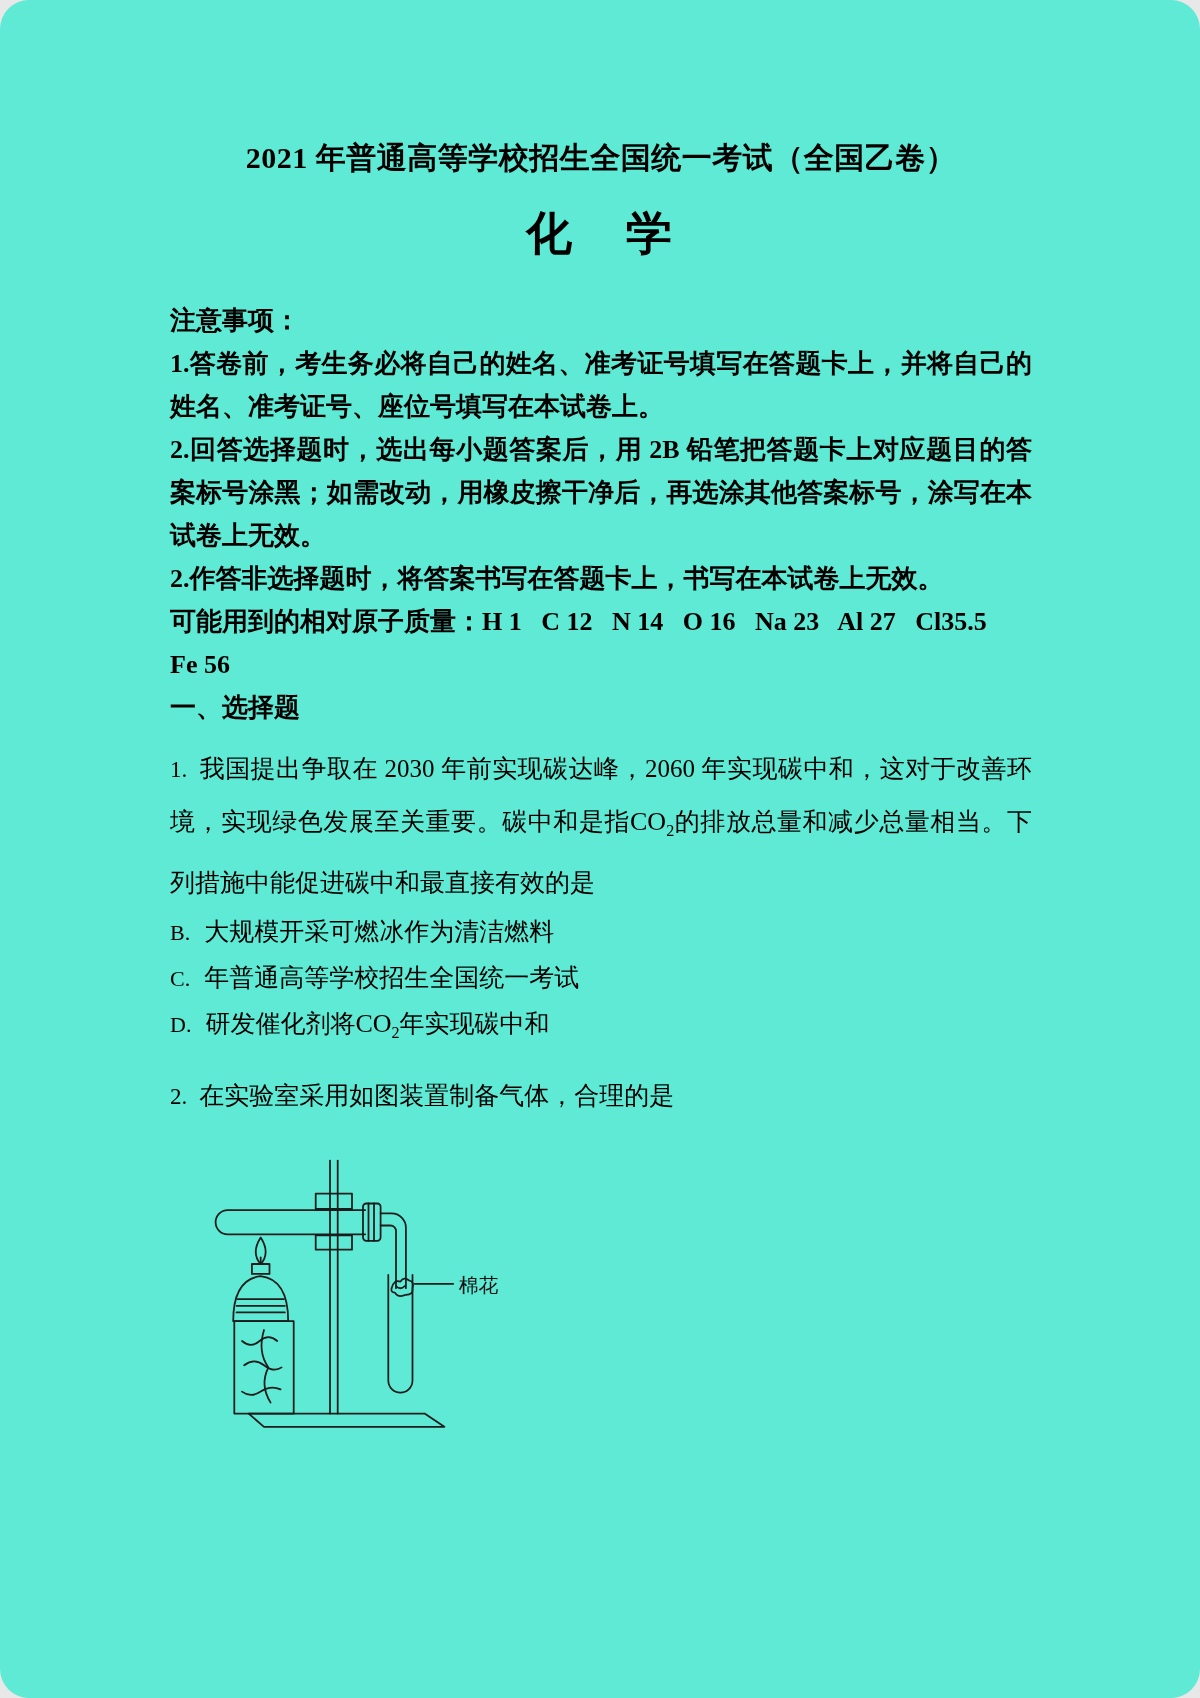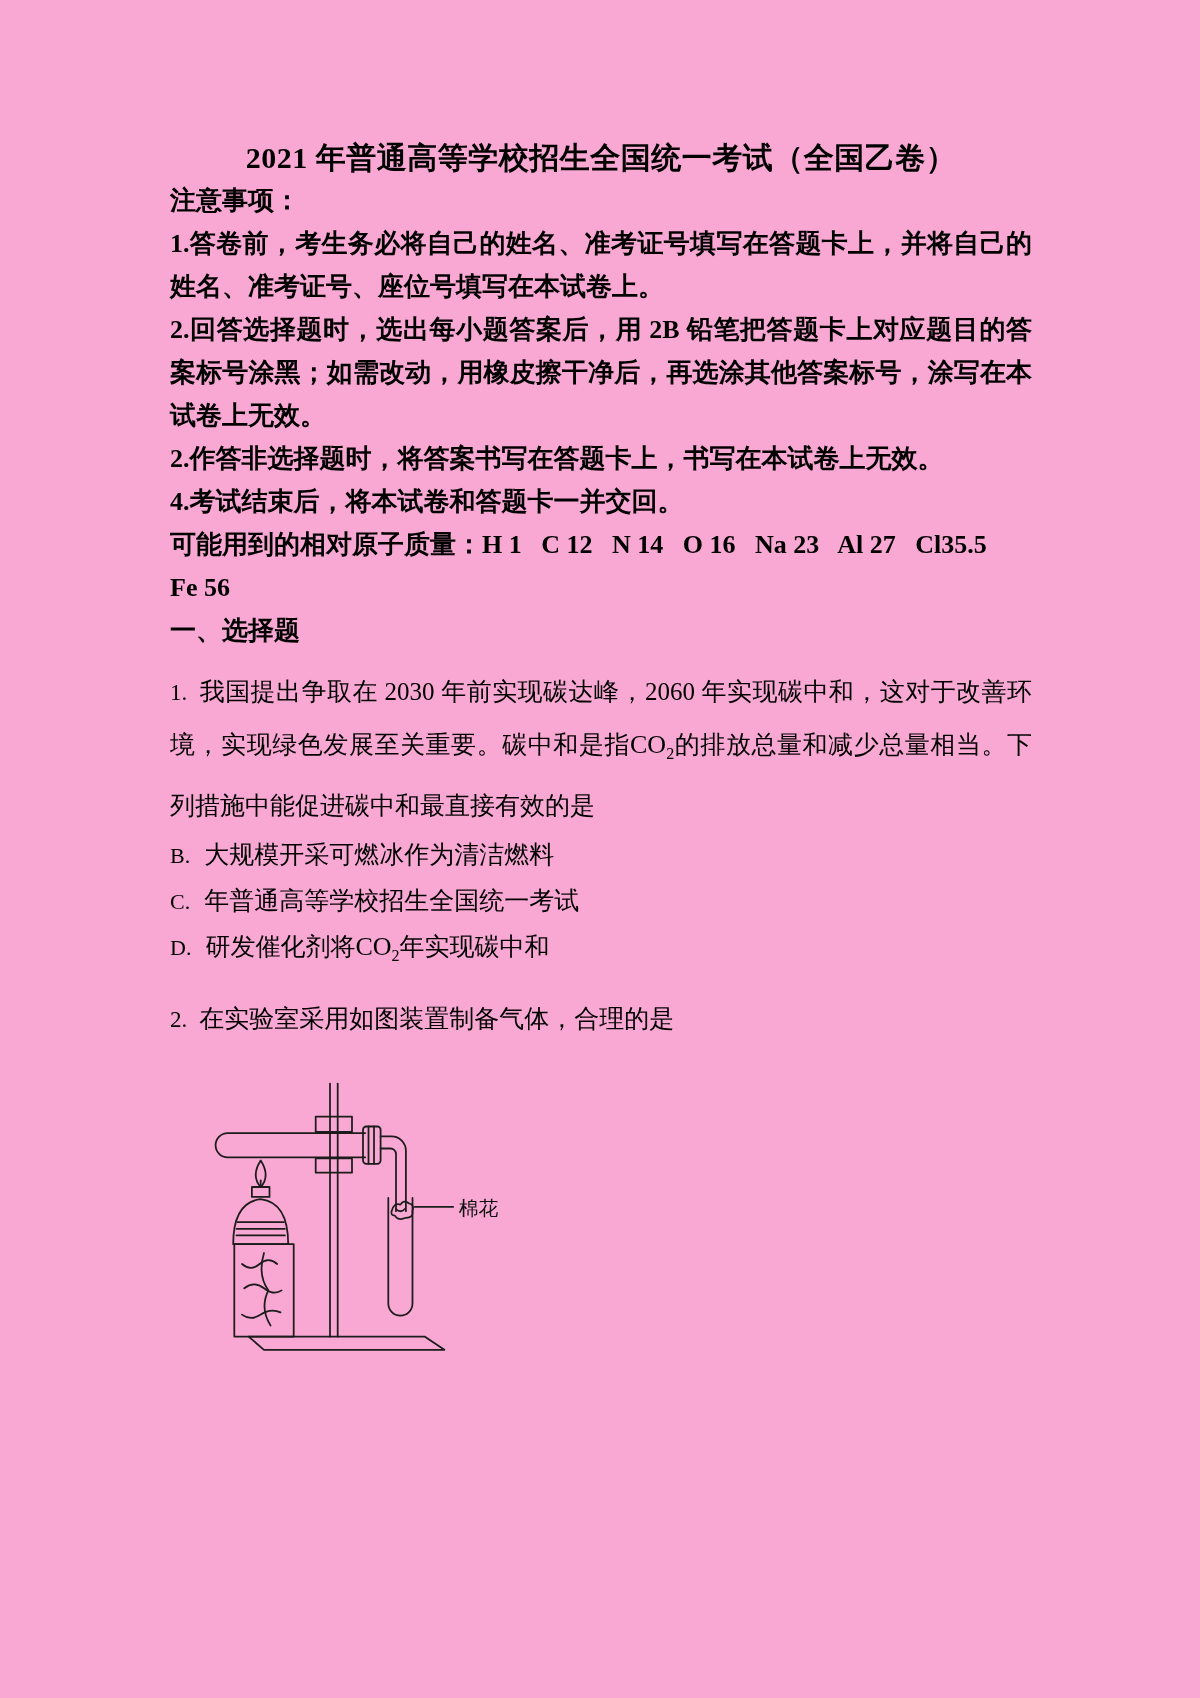--- a/index.html
+++ b/index.html
@@ -1,26 +1,27 @@
 <!DOCTYPE html>
 <html><head>
 <meta charset="utf-8">
 <style>
   html, body { margin: 0; padding: 0; background: #e8e8e8; }
   .page {
     width: 1200px;
     height: 1698px;
     margin: 0 auto;
-    background: #f9a8d4;
+    background: #5eead4;
     box-sizing: border-box;
     padding: 138px 168px 0 170px;
     font-family: "Liberation Serif", "DejaVu Serif", serif;
     color: #000;
     position: relative;
     overflow: hidden;
+    border-radius: 29px;
   }
   .title {
     font-size: 30px;
     font-weight: 700;
     text-align: center;
     margin: 0;
     letter-spacing: 0.5px;
   }
   .subject {
     font-size: 46px;
@@ -59,27 +60,27 @@
   sub { font-size: 0.62em; }
   .diagram-wrap { margin: 24px 0 0 28px; }
   svg text { font-family: "Liberation Serif", "DejaVu Serif", serif; }
 </style>
 </head>
 <body>
 
 <div class="page">
 
   <h1 class="title">2021 年普通高等学校招生全国统一考试（全国乙卷）</h1>
+  <h2 class="subject">化　学</h2>
 
   <div class="bold-block">
     <p>注意事项：</p>
     <p>1.答卷前，考生务必将自己的姓名、准考证号填写在答题卡上，并将自己的姓名、准考证号、座位号填写在本试卷上。</p>
     <p>2.回答选择题时，选出每小题答案后，用 2B 铅笔把答题卡上对应题目的答案标号涂黑；如需改动，用橡皮擦干净后，再选涂其他答案标号，涂写在本试卷上无效。</p>
     <p>2.作答非选择题时，将答案书写在答题卡上，书写在本试卷上无效。</p>
-    <p>4.考试结束后，将本试卷和答题卡一并交回。</p>
     <p class="atomic">可能用到的相对原子质量：H 1   C 12   N 14   O 16   Na 23   Al 27   Cl35.5   Fe 56</p>
     <p>一、选择题</p>
   </div>
 
   <p class="question">
     <span class="qnum">1.</span><span>我国提出争取在 2030 年前实现碳达峰，2060 年实现碳中和，这对于改善环境，实现绿色发展至关重要。碳中和是指</span><span class="formula"><span>CO</span><sub>2</sub></span><span>的排放总量和减少总量相当。下列措施中能促进碳中和最直接有效的是</span>
   </p>
 
   <p class="option">
     <span class="opt-label">B.</span><span>大规模开采可燃冰作为清洁燃料</span>

